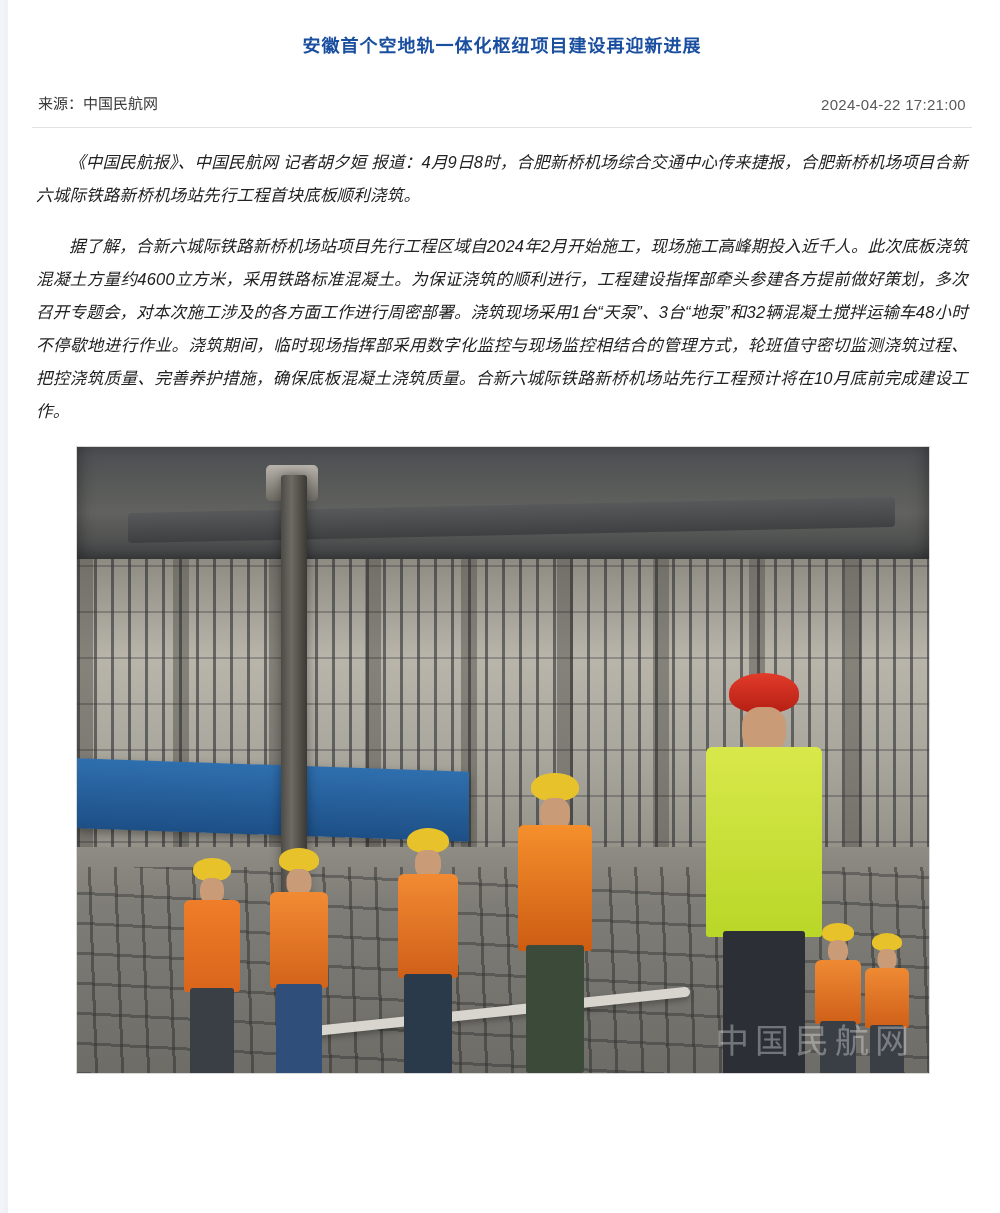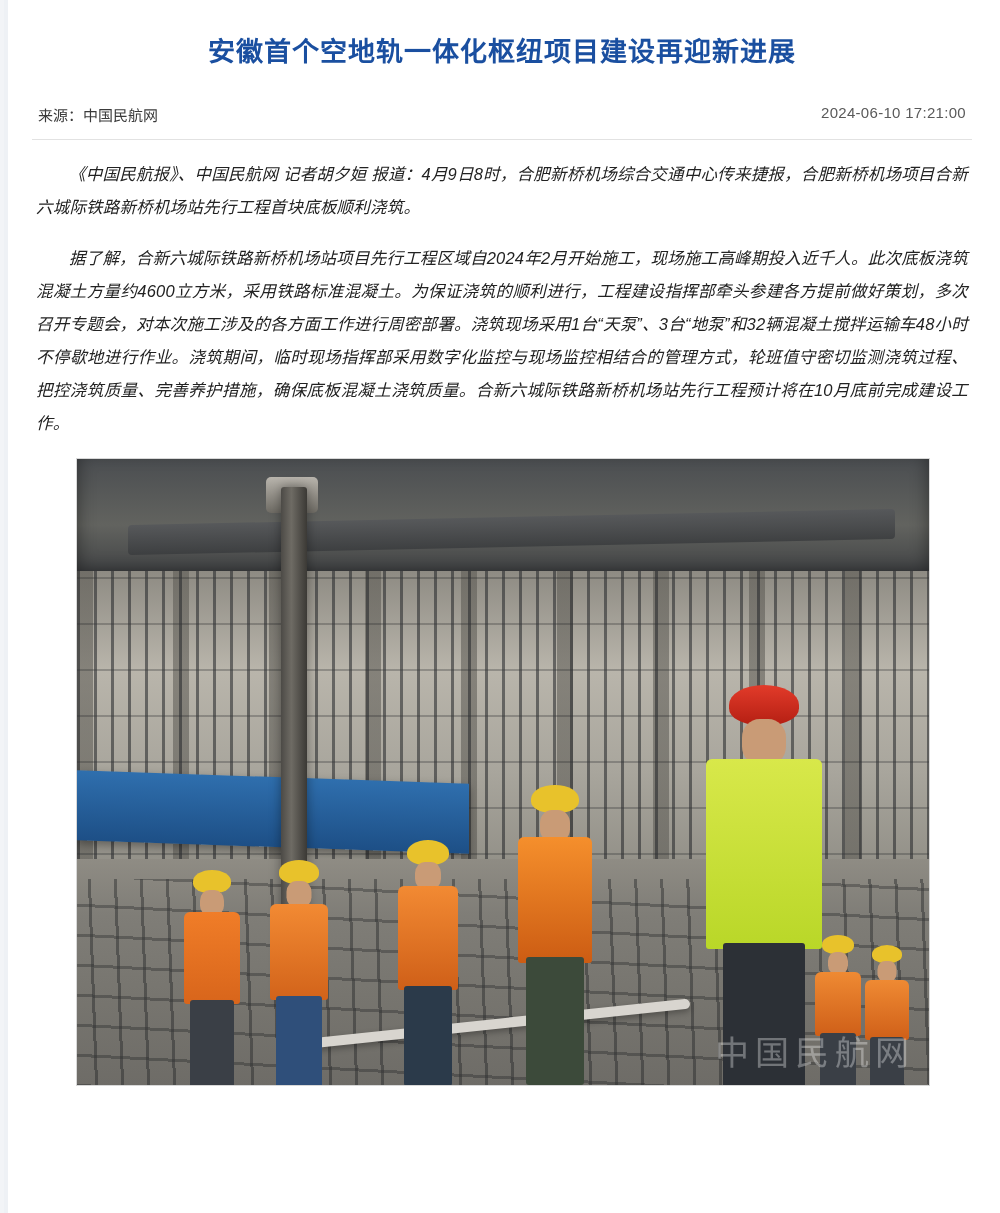--- a/index.html
+++ b/index.html
@@ -23,31 +23,31 @@
     border-left: 4px solid #f2f4f7;
   }
   .left-rail {
     position: absolute;
     left: 0; top: 0; bottom: 0;
     width: 4px;
     background: #eef1f5;
   }
   .article-title {
     text-align: center;
-    font-size: 27px;
+    font-size: 18px;
     font-weight: bold;
     color: #1a4fa0;
     letter-spacing: 1px;
     margin: 0;
     padding: 34px 20px 26px 20px;
     line-height: 1.35;
   }
   .meta-bar {
     display: flex;
-    align-items: flex-start;
+    align-items: flex-end;
     justify-content: space-between;
     font-size: 15px;
     color: #4a4a4a;
     padding: 8px 6px 14px 6px;
     border-bottom: 1px solid #e2e2e2;
   }
   .meta-source {
     color: #3a3a3a;
   }
   .meta-date {
@@ -184,21 +184,21 @@
 </head>
 <body>
 
 <div class="page">
   <div class="left-rail"></div>
 
   <h1 class="article-title">安徽首个空地轨一体化枢纽项目建设再迎新进展</h1>
 
   <div class="meta-bar">
     <span class="meta-source">来源：中国民航网</span>
-    <span class="meta-date">2024-06-10 17:21:00</span>
+    <span class="meta-date">2024-04-22 17:21:00</span>
   </div>
 
   <div class="article-body">
     <p>《中国民航报》、中国民航网 记者胡夕姮 报道：4月9日8时，合肥新桥机场综合交通中心传来捷报，合肥新桥机场项目合新六城际铁路新桥机场站先行工程首块底板顺利浇筑。</p>
     <p>据了解，合新六城际铁路新桥机场站项目先行工程区域自2024年2月开始施工，现场施工高峰期投入近千人。此次底板浇筑混凝土方量约4600立方米，采用铁路标准混凝土。为保证浇筑的顺利进行，工程建设指挥部牵头参建各方提前做好策划，多次召开专题会，对本次施工涉及的各方面工作进行周密部署。浇筑现场采用1台“天泵”、3台“地泵”和32辆混凝土搅拌运输车48小时不停歇地进行作业。浇筑期间，临时现场指挥部采用数字化监控与现场监控相结合的管理方式，轮班值守密切监测浇筑过程、把控浇筑质量、完善养护措施，确保底板混凝土浇筑质量。合新六城际铁路新桥机场站先行工程预计将在10月底前完成建设工作。</p>
   </div>
 
   <figure class="figure">
     <div class="photo">
       <div class="ph-sky"></div>

